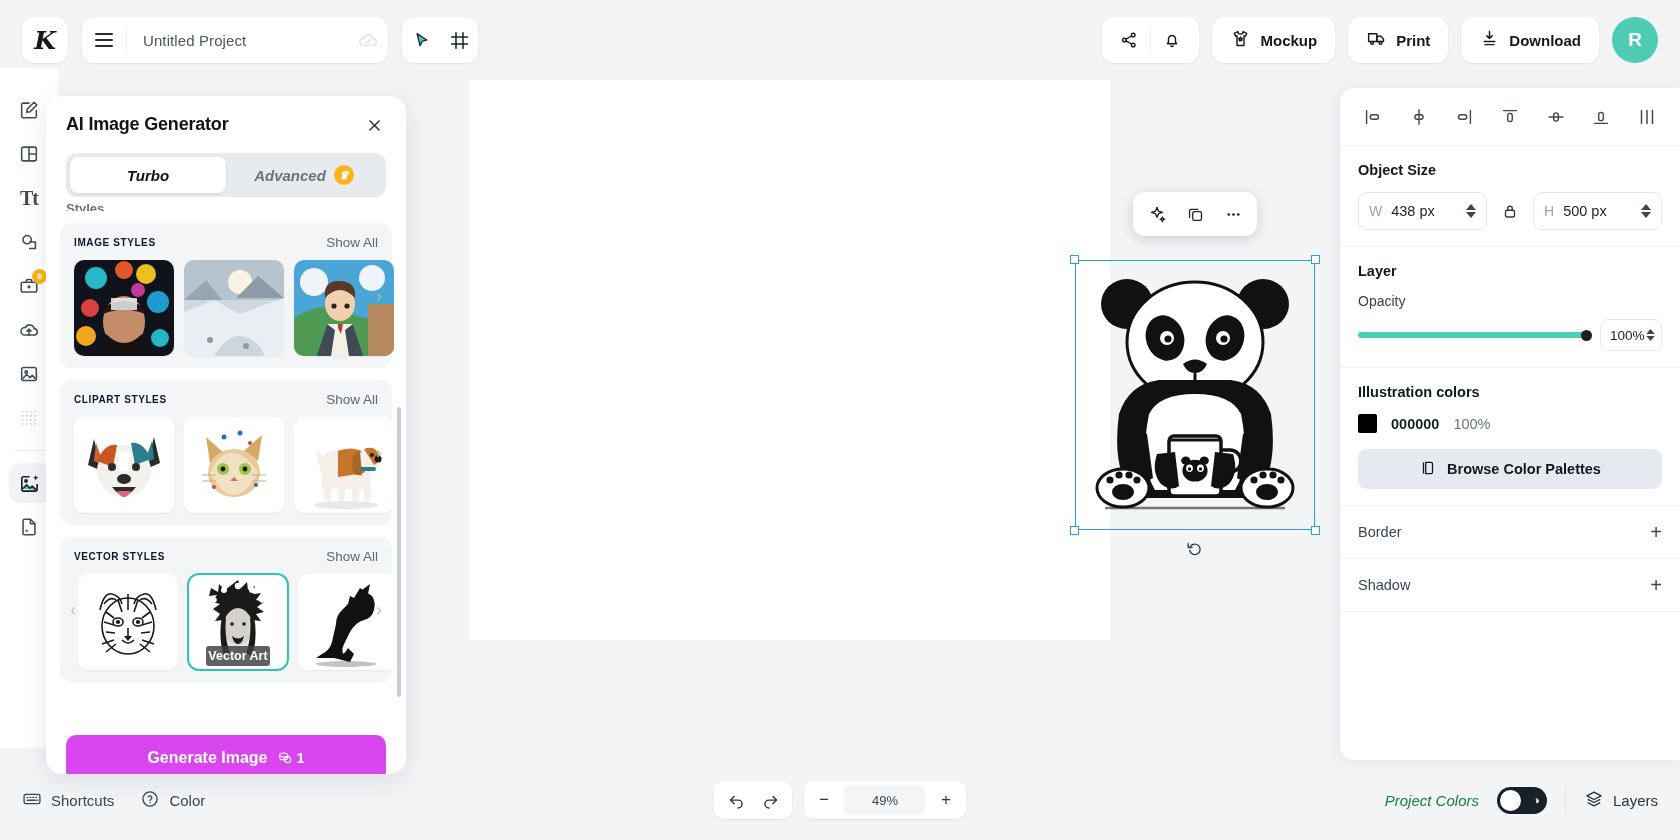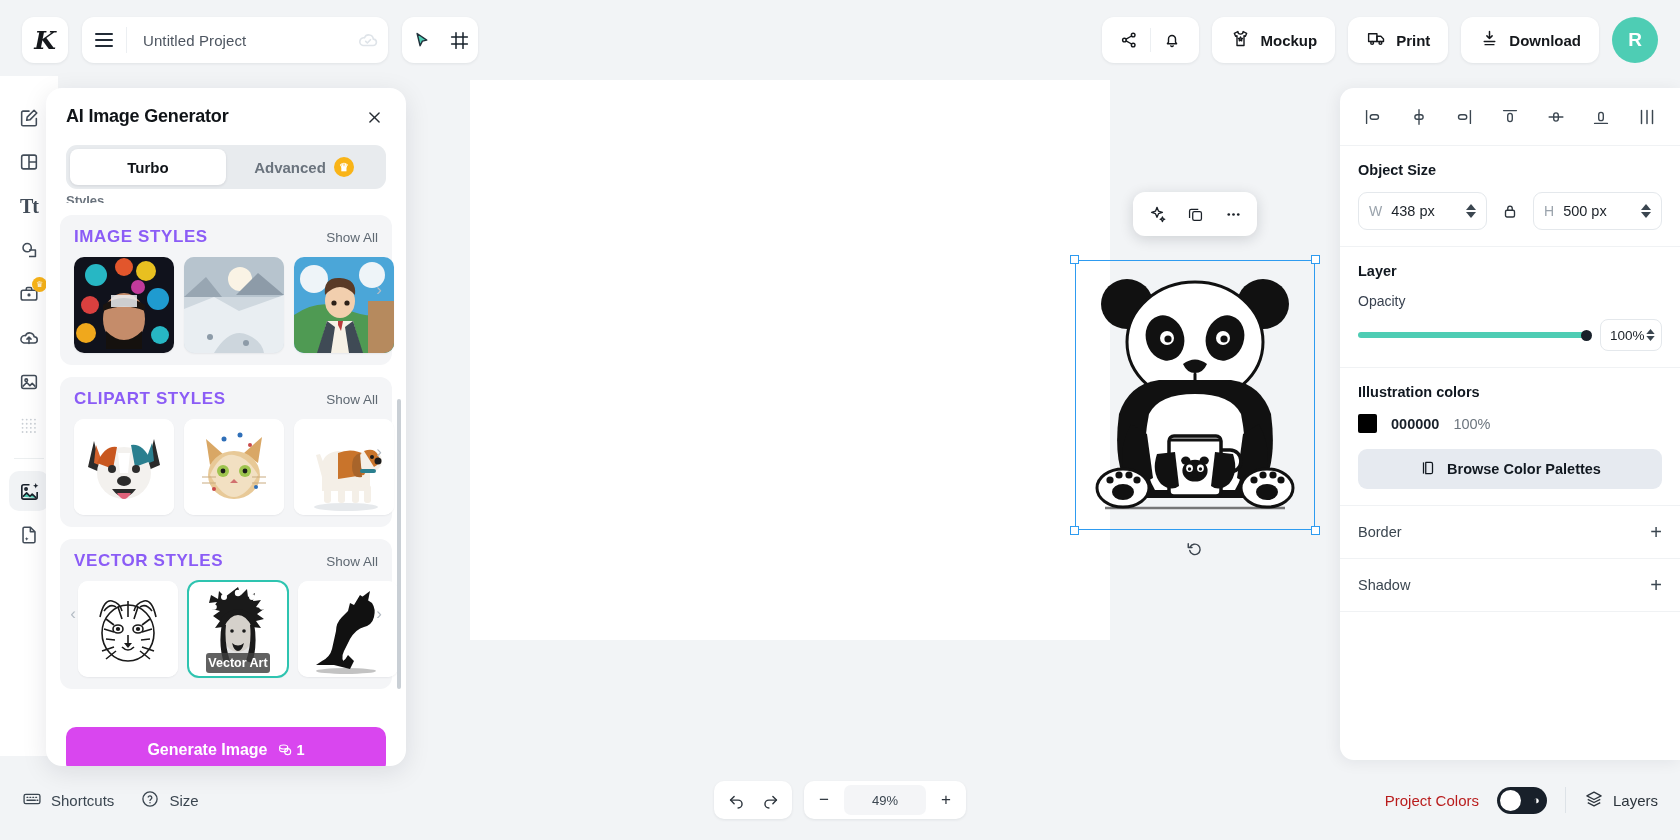--- a/index.html
+++ b/index.html
@@ -62,63 +62,63 @@
   .icon-sq { width: 42px; height: 46px; display:flex; align-items:center; justify-content:center; cursor:pointer; }
   .vdiv { width: 1px; height: 24px; background: #eceff2; }
   .avatar {
     width: 46px; height:46px; border-radius: 50%;
     background: #4ecdb4; color:#fff; display:flex; align-items:center; justify-content:center;
     font-size: 19px; font-weight: 700; cursor:pointer;
   }
 
   
   .rail {
-    position:absolute; top:76px; left:0; width: 58px; height: 680px;
+    position:absolute; top:68px; left:0; width: 58px; height: 680px;
     background:#fff; display:flex; flex-direction:column; align-items:center;
     padding-top: 22px; gap: 4px; z-index: 5;
   }
   .rail-item {
     width: 40px; height: 40px; border-radius: 10px;
     display:flex; align-items:center; justify-content:center; cursor:pointer;
     color:#434d59; position: relative;
   }
   .rail-item.active { background:#f1f3f5; }
   .rail-sep { width: 30px; height:1px; background:#eceff0; margin: 8px 0; }
   .crown-badge {
     position:absolute; top: 3px; right: 2px; width: 15px; height: 15px; border-radius:50%;
     background:#f9b418; display:flex; align-items:center; justify-content:center; font-size:8px; color:#fff;
   }
 
   
   .ai-panel {
-    position:absolute; top: 88px; left: 46px; width: 360px; height: 678px;
+    position:absolute; top: 96px; left: 46px; width: 360px; height: 678px;
     background:#fff; border-radius: 16px; box-shadow: 0 6px 26px rgba(16,24,40,.10);
     z-index: 6; overflow:hidden;
   }
   .ai-head { padding: 18px 20px 0 20px; display:flex; align-items:flex-start; justify-content: space-between; }
   .ai-title { font-size: 18px; font-weight: 700; color:#101418; letter-spacing:-.2px; }
   .ai-close { color:#262c33; cursor:pointer; line-height: 0; padding: 3px; }
   .seg {
     margin: 16px 20px 0 20px; height: 44px; background:#e8ebee; border-radius: 11px;
-    display:flex; align-items:center; padding: 4px; position: relative;
+    display:flex; align-items:center; padding: 4px; position: relative; font-style: italic;
   }
   .seg-opt {
     flex:1; height: 100%; border-radius: 8px; display:flex; align-items:center; justify-content:center;
     font-size: 15px; font-weight: 600; color:#6a737d; cursor:pointer; gap: 8px;
   }
   .seg-opt.active { background:#fff; color:#0f1317; box-shadow: 0 1px 3px rgba(16,24,40,.10); }
   .crown { width:20px; height:20px; border-radius:50%; background:#f9b418; display:flex; align-items:center; justify-content:center; font-size:11px; color:#fff; }
 
   .ai-scroll { position: relative; height: 528px; overflow: hidden; padding: 0 14px; }
   .styles-label { font-size: 13px; font-weight: 600; color:#6a737d; padding: 4px 6px 0 6px; height: 14px; overflow: hidden; }
   .group {
     background:#f4f5f7; border-radius: 12px; margin-top: 12px; padding: 12px 0 12px 0; position:relative;
   }
   .group-head { display:flex; align-items:center; justify-content:space-between; padding: 0 14px 10px 14px; }
-  .group-title { font-size: 17px; font-weight: 700; letter-spacing: .6px; color:#8b5cf6; }
+  .group-title { font-size: 10px; font-weight: 700; letter-spacing: .6px; color:#0f172a; }
   .show-all { font-size: 13.5px; color:#5f6973; cursor:pointer; }
   .thumbs { display:flex; gap: 10px; padding: 0 14px; }
   .thumb {
     width: 100px; height: 96px; border-radius: 10px; overflow:hidden; background:#fff;
     position:relative; cursor:pointer; flex: 0 0 auto;
     box-shadow: 0 1px 2px rgba(16,24,40,.06);
   }
   .thumb.sel { outline: 2px solid #2ec4b0; outline-offset: -1px; border-radius: 11px; }
   .arrow-r, .arrow-l {
     position:absolute; top: 50%; transform: translateY(-50%);
@@ -210,21 +210,21 @@
   
   .bottombar { position:absolute; left:0; bottom:0; width: 1680px; height: 80px; background:#f2f4f6; display:flex; align-items:center; }
   .bl { display:flex; align-items:center; gap: 26px; padding-left: 22px; }
   .bl-item { display:flex; align-items:center; gap: 9px; font-size: 15px; color:#3b4650; cursor:pointer; }
   .bcenter { position:absolute; left: 50%; transform: translateX(-50%); display:flex; align-items:center; gap: 12px; }
   .undo-pill { height: 38px; background:#fff; border-radius: 10px; display:flex; align-items:center; padding: 0 6px; gap: 2px; box-shadow: 0 1px 3px rgba(16,24,40,.08); }
   .zoom-pill { height: 38px; background:#fff; border-radius: 10px; display:flex; align-items:center; padding: 0 4px; gap: 4px; box-shadow: 0 1px 3px rgba(16,24,40,.08); }
   .z-btn { width: 32px; height: 32px; display:flex; align-items:center; justify-content:center; cursor:pointer; font-size: 17px; color:#2c343c; }
   .z-val { width: 82px; height: 30px; background:#f4f5f7; border-radius: 7px; display:flex; align-items:center; justify-content:center; font-size: 13px; color:#3b4650; cursor:pointer; }
   .br { margin-left:auto; display:flex; align-items:center; gap: 18px; padding-right: 22px; }
-  .proj-colors { font-size: 15px; color:#b91c1c; }
+  .proj-colors { font-size: 15px; color:#15803d;font-style:italic; }
   .toggle { width: 50px; height: 27px; border-radius: 15px; background:#18202a; display:flex; align-items:center; padding: 3px; position:relative; cursor:pointer; }
   .toggle-knob { width: 21px; height: 21px; border-radius:50%; background:#fff; }
   .toggle-ico { position:absolute; right: 7px; color:#fff; font-size: 11px; }
   .layers-pill { display:flex; align-items:center; gap: 9px; font-size: 15px; color:#2c343c; cursor:pointer; }
   .bdiv { width:1px; height:26px; background:#dde2e7; }
 </style>
 </head>
 <body>
 
 <div class="app">
@@ -880,21 +880,21 @@
         <span>Shortcuts</span>
       </div>
       <div class="bl-item">
         <span>
           <svg width="20" height="20" viewBox="0 0 24 24" fill="none" stroke="currentColor" stroke-width="1.6" stroke-linecap="round">
             <circle cx="12" cy="12" r="8.5"></circle>
               <path d="M9.8 9.6a2.3 2.3 0 0 1 4.4.8c0 1.6-2.2 1.9-2.2 3.3"></path>
               <circle cx="12" cy="16.6" r=".9" fill="currentColor" stroke="none"></circle>
           </svg>
         </span>
-        <span>Size</span>
+        <span>Color</span>
       </div>
     </div>
 
     <div class="bcenter">
       <div class="undo-pill">
         <div class="z-btn">
           <svg width="19" height="19" viewBox="0 0 24 24" fill="none" stroke="currentColor" stroke-width="1.8" stroke-linecap="round" stroke-linejoin="round">
               <path d="M9 7L4.5 11.5 9 16"></path>
               <path d="M4.5 11.5H14a5 5 0 0 1 0 10"></path>
             </svg>

